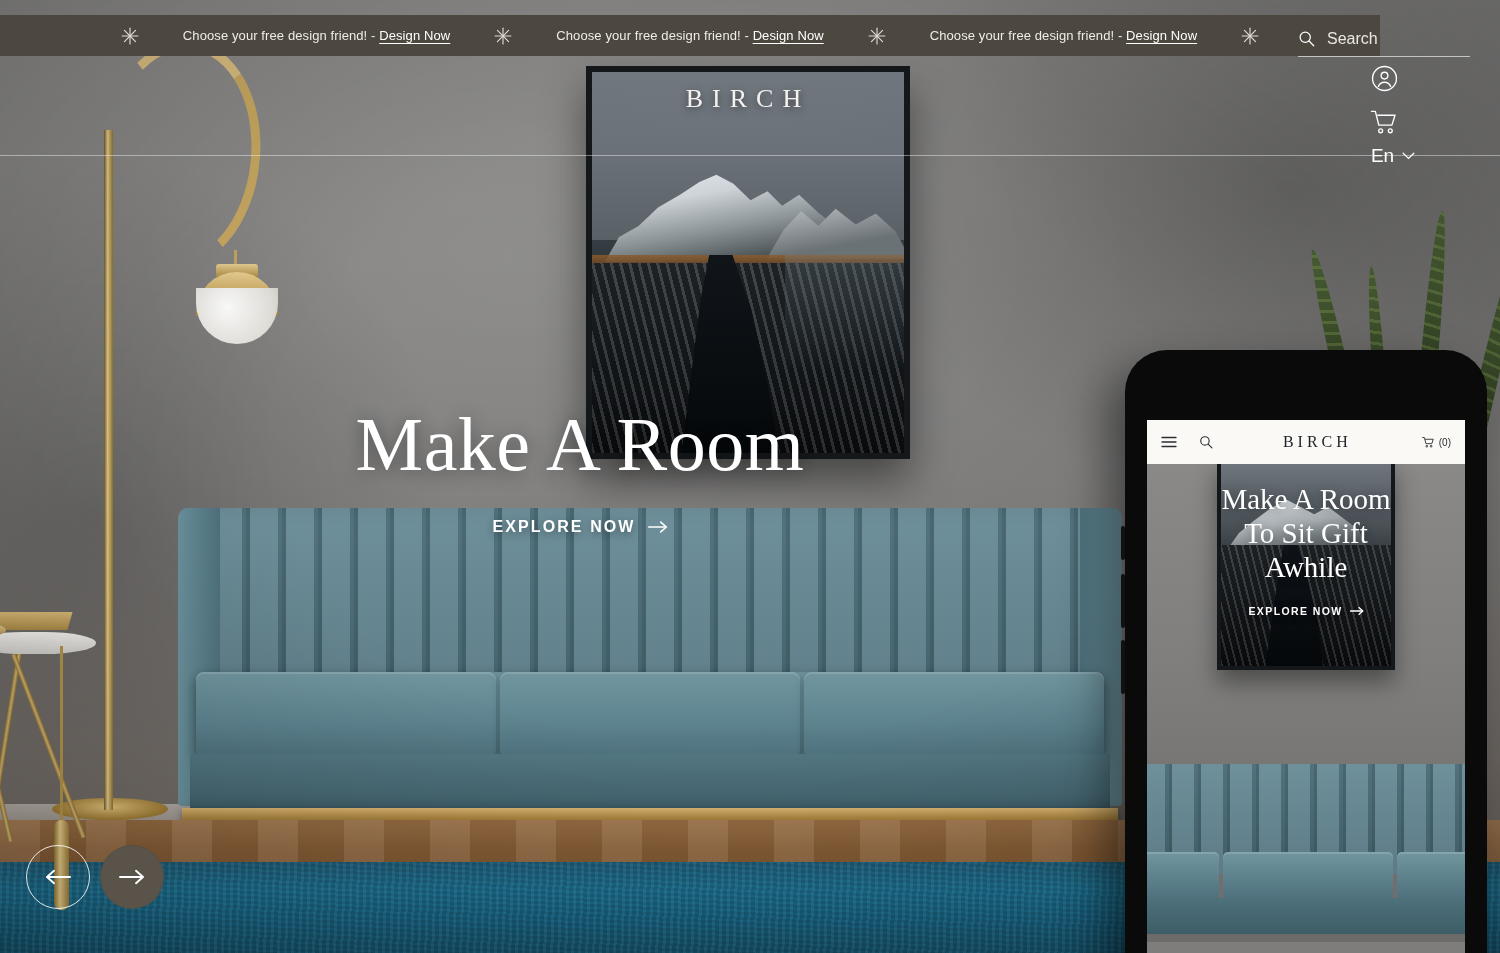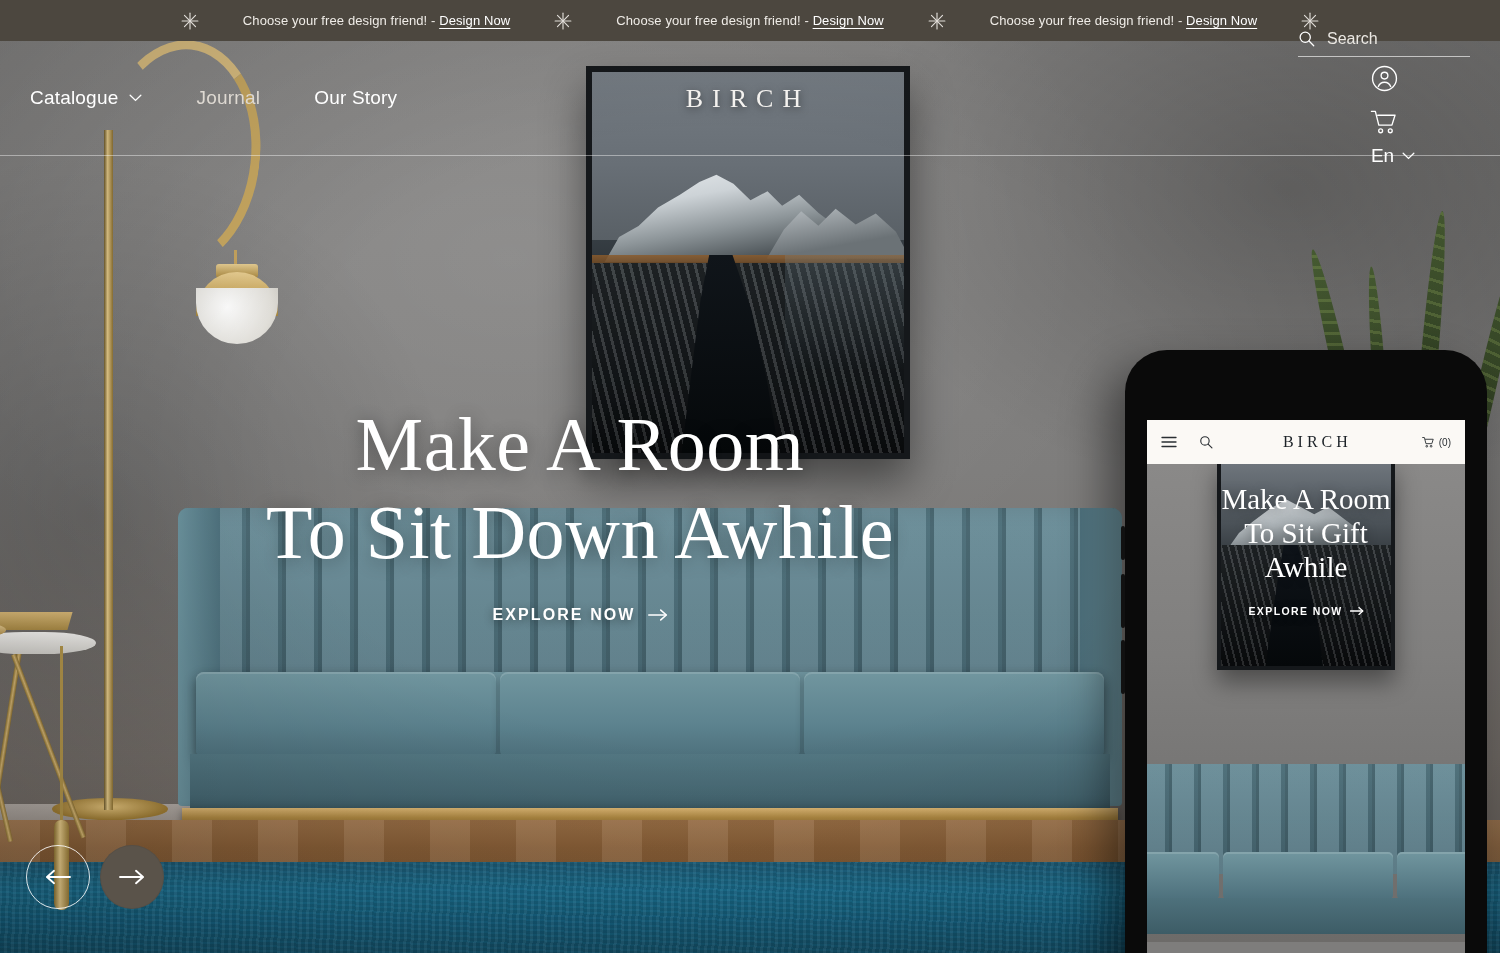--- a/index.html
+++ b/index.html
@@ -138,21 +138,21 @@
   .leaf.p3 { left:1412px; top:210px; width:17px; height:250px; transform:rotate(5deg); }
   .leaf.p4 { left:1452px; top:232px; width:19px; height:264px; transform:rotate(13deg); }
   .leaf-spot { position:absolute; inset:0; border-radius:inherit;
     background:repeating-linear-gradient(12deg, rgba(150,175,95,.30) 0 3px, rgba(0,0,0,0) 3px 11px); }
 
   
   .scene-tint { position:absolute; inset:0;
     background:radial-gradient(1100px 760px at 48% 46%, rgba(0,0,0,0) 40%, rgba(0,0,0,.22) 100%); }
 
   
-  .announce { position:absolute; left:0; top:0; width:1500px; height:41px;
+  .announce { position:absolute; left:0; top:15px; width:1380px; height:41px;
     background:#4c473f; display:flex; align-items:center; justify-content:center;
     gap:0; overflow:hidden; }
   .ann-group { display:flex; align-items:center; gap:44px; white-space:nowrap; }
   .ann-star { width:18px; height:18px; flex:none; opacity:.92; }
   .ann-text { color:#efece7; font-size:13px; letter-spacing:.1px; }
   .ann-text a, .ann-link { color:#ffffff; text-decoration:underline; text-underline-offset:3px; }
 
   
   .nav { position:absolute; left:0; top:41px; width:1500px; height:114px;
     display:flex; align-items:center; padding:0 30px; }
@@ -361,34 +361,20 @@
           <line x1="12" y1="1.5" x2="12" y2="22.5"></line>
             <line x1="1.5" y1="12" x2="22.5" y2="12"></line>
           <line x1="4.6" y1="4.6" x2="19.4" y2="19.4"></line>
             <line x1="19.4" y1="4.6" x2="4.6" y2="19.4"></line>
         </g>
       </svg>
     </div>
   </div>
 
   <nav class="nav">
-    <div class="nav-left">
-      <a href="#" class="nav-link">
-        <span>Catalogue</span>
-        <svg class="chev" viewBox="0 0 14 9">
-          <path d="M1 1.4 L7 7.2 L13 1.4" fill="none" stroke="#ffffff" stroke-width="1.5" stroke-linecap="round"></path>
-        </svg>
-      </a>
-      <a href="#" class="nav-link dim">
-        <span>Journal</span>
-      </a>
-      <a href="#" class="nav-link">
-        <span>Our Story</span>
-      </a>
-    </div>
 
     <div class="nav-right">
       <div class="search-box">
         <svg width="17" height="17" viewBox="0 0 20 20">
           <circle cx="8.5" cy="8.5" r="6" fill="none" stroke="#ffffff" stroke-width="1.5"></circle>
           <line x1="13" y1="13" x2="18.5" y2="18.5" stroke="#ffffff" stroke-width="1.5" stroke-linecap="round"></line>
         </svg>
         <input type="text" placeholder="Search" style="">
       </div>
 
@@ -417,21 +403,20 @@
     </div>
   </nav>
 
   <div class="poster-logo" style="position:absolute;left:586px;top:84px;width:324px;">BIRCH</div>
 
   <div class="nav-rule"></div>
 
   <div class="hero">
     <h1>
       <span>Make A Room</span><br>
-      <span>To Sit Down Awhile</span>
     </h1>
     <a href="#" class="hero-cta">
       <span>EXPLORE NOW</span>
       <svg width="20" height="14" viewBox="0 0 22 14">
         <line x1="0.8" y1="7" x2="19.5" y2="7" stroke="#ffffff" stroke-width="1.7" stroke-linecap="round"></line>
         <path d="M14 1.6 L20.2 7 L14 12.4" fill="none" stroke="#ffffff" stroke-width="1.7" stroke-linecap="round" stroke-linejoin="round"></path>
       </svg>
     </a>
   </div>
 

